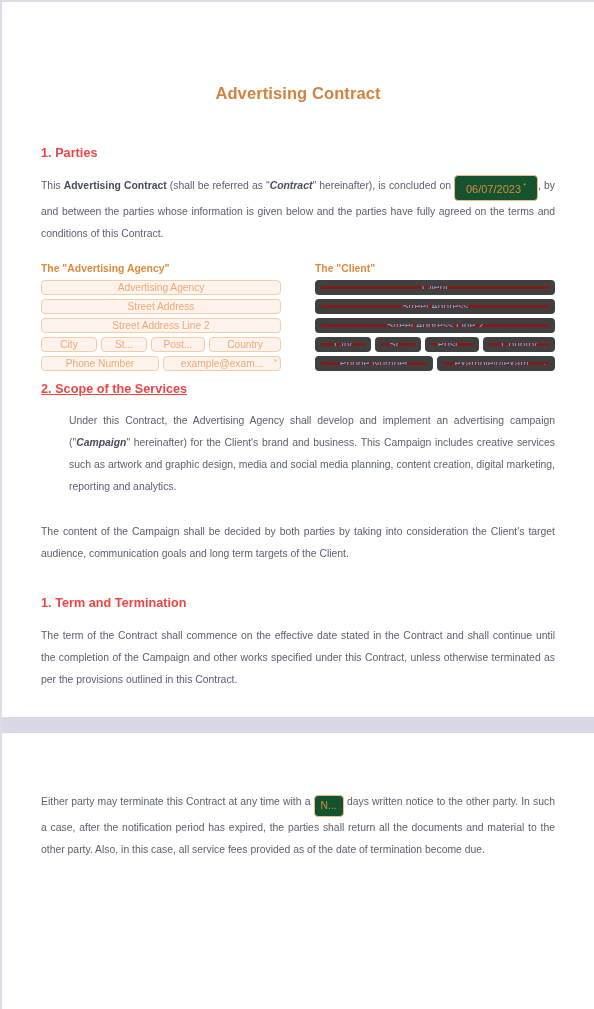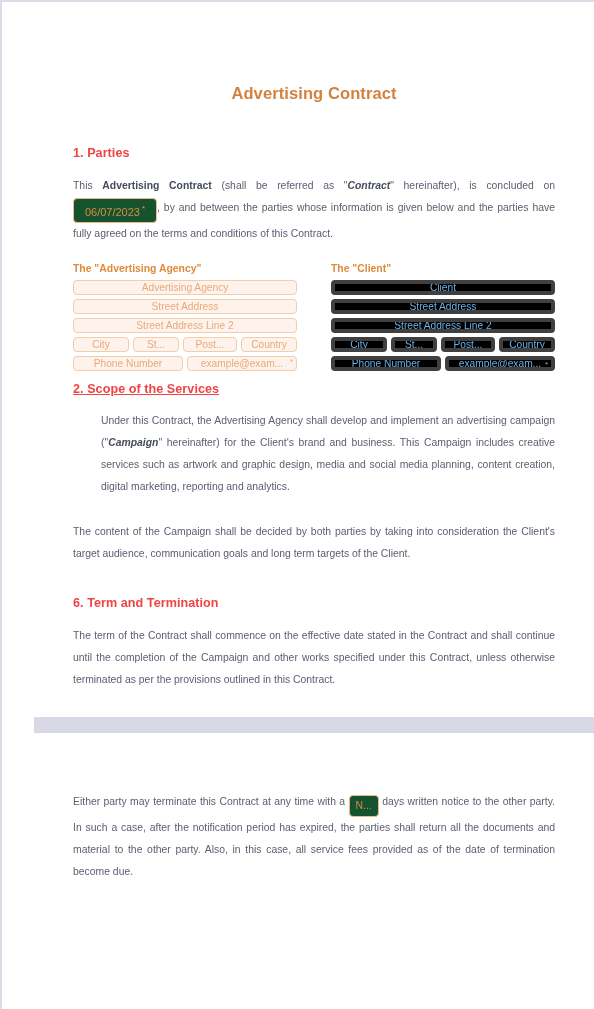--- a/index.html
+++ b/index.html
@@ -13,21 +13,20 @@
 
   
   #viewport {
     position: relative;
     width: 594px;
     height: 1009px;
     overflow: hidden;
     background: #ffffff;
     border-top: 2px solid #dcdce8;
     border-left: 2px solid #dcdce8;
-    padding-left: 32px;
   }
 
   .page {
     position: relative;
     background: #ffffff;
     padding: 0 39px;
   }
 
   
   .doc-title {
@@ -130,22 +129,22 @@
 
   
   .agency .field {
     border: 1px solid #f3cdaa;
     background: #fdf3ec;
     color: #eaa977;
   }
   .agency .field .req-star { color: #eaa977; }
   
   .client .field {
-    border: 4px solid #404040;
-    background: #000000;
+    border: 6px solid #404040;
+    background: #7f1d1d;
     color: #6cb0e6;
   }
   .client .field .req-star { color: #6cb0e6; }
 
   .w-city    { flex: 0 0 56px; }
   .w-state   { flex: 0 0 46px; }
   .w-postal  { flex: 0 0 54px; }
   .w-country { flex: 1 1 auto; }
   .w-phone   { flex: 1 1 50%; }
   .w-email   { flex: 1 1 50%; }
@@ -222,21 +221,21 @@
       </div>
     </div>
 
     <div class="section-heading" id="sec-scope">2. Scope of the Services</div>
 
     <p class="body" id="p-scope-1"><span>Under this Contract, the Advertising Agency shall develop and implement an advertising campaign ("</span><i>Campaign</i><span>" hereinafter) for the Client's brand and business. This Campaign includes creative services such as artwork and graphic design, media and social media planning, content creation, digital marketing, reporting and analytics.</span></p>
 
 
     <p class="body" id="p-scope-3">The content of the Campaign shall be decided by both parties by taking into consideration the Client's target audience, communication goals and long term targets of the Client.</p>
 
-    <div class="section-heading" id="sec-term">6. Term and Termination</div>
+    <div class="section-heading" id="sec-term">1. Term and Termination</div>
 
     <p class="body" id="p-term-1">The term of the Contract shall commence on the effective date stated in the Contract and shall continue until the completion of the Campaign and other works specified under this Contract, unless otherwise terminated as per the provisions outlined in this Contract.</p>
   </div>
 
   <div class="page-break"></div>
 
   <div class="page page-2">
     <p class="body" id="p-term-2"><span>Either party may terminate this Contract at any time with a </span><span class="chip num"><span>N...</span></span><span> days written notice to the other party. In such a case, after the notification period has expired, the parties shall return all the documents and material to the other party. Also, in this case, all service fees provided as of the date of termination become due.</span></p>
   </div>
 

